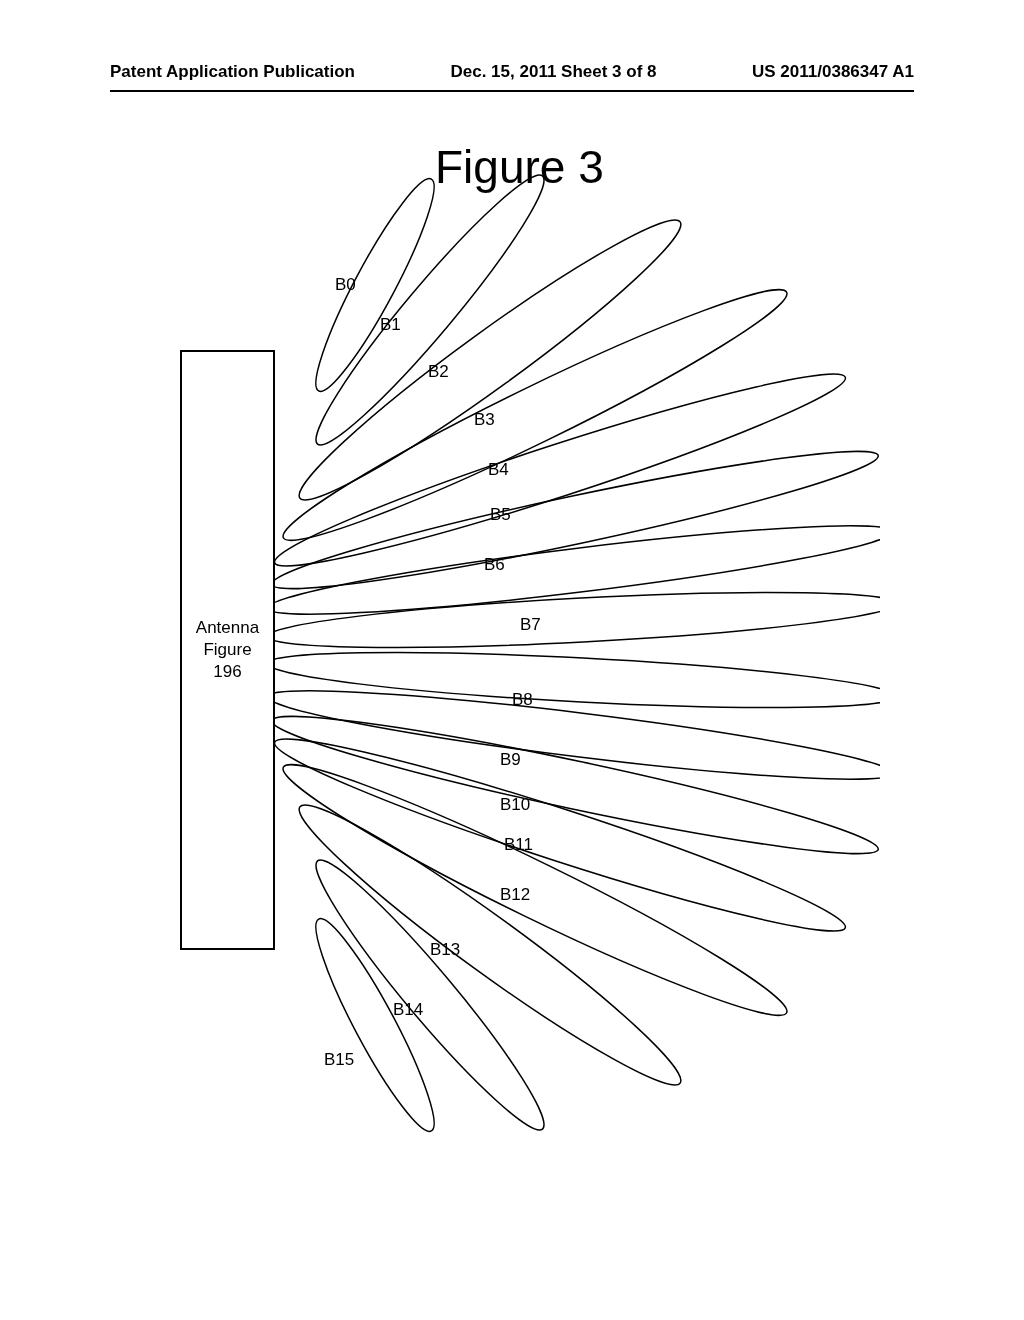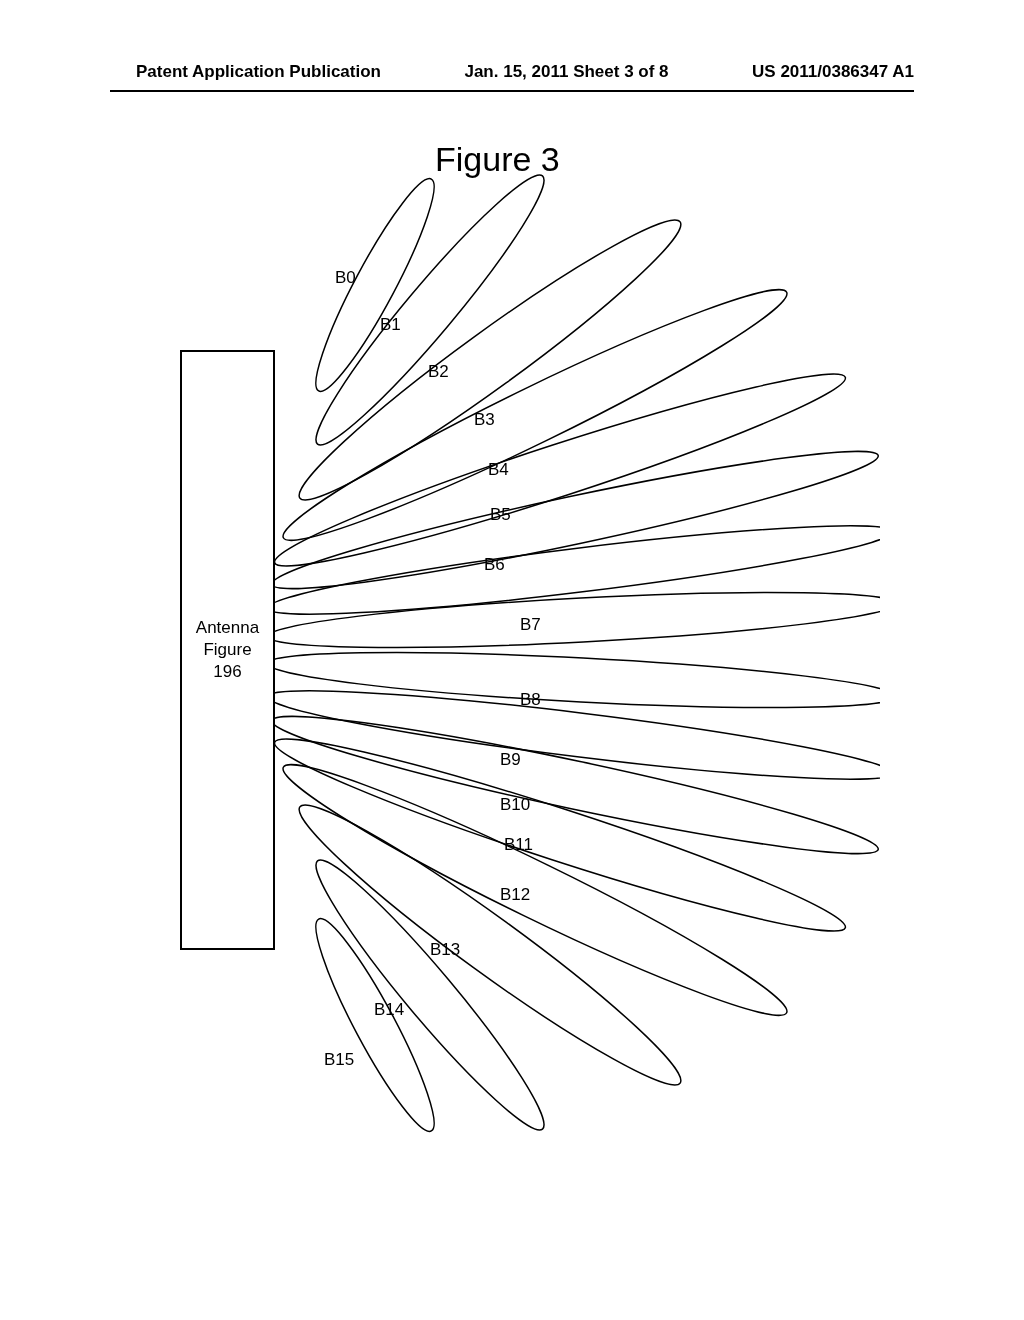--- a/index.html
+++ b/index.html
@@ -13,34 +13,33 @@
     .header {
       position: absolute;
       top: 62px;
       left: 0;
       right: 0;
       display: flex;
       justify-content: space-between;
       padding: 0 110px;
       font-size: 17px;
       font-weight: bold;
-      margin-left: 26px;
     }
     .border-line {
       position: absolute;
       top: 90px;
       left: 110px;
       right: 110px;
       border-top: 2px solid #000;
     }
     .figure-title {
       position: absolute;
       top: 140px;
       left: 435px;
-      font-size: 34px;
+      font-size: 46px;
       font-family: Arial, sans-serif;
     }
     .diagram {
       position: absolute;
       top: 170px;
       left: 180px;
       width: 700px;
       height: 1040px;
     }
     .antenna-box {
@@ -68,21 +67,21 @@
       position: absolute;
       top: 0;
       left: 0;
     }
   </style>
 </head>
 <body>
 
 <div class="header">
   <span>Patent Application Publication</span>
-  <span>Jan. 15, 2011  Sheet 3 of 8</span>
+  <span>Dec. 15, 2011  Sheet 3 of 8</span>
   <span>US 2011/0386347 A1</span>
 </div>
 <div class="border-line"></div>
 
 <div class="figure-title">Figure 3</div>
 
 <div class="diagram">
 
   <svg class="beam-svg" width="700" height="1040">
     <g stroke="#000" stroke-width="1.5" fill="none">
@@ -106,30 +105,30 @@
       <ellipse cx="195" cy="855" rx="120" ry="20" transform="rotate(62 195 855)"></ellipse>
     </g>
   </svg>
 
   <div class="antenna-box">
     <span>Antenna</span>
     <span>Figure</span>
     <span>196</span>
   </div>
 
-  <div class="beam-label" style="left:155px;top:98px">B0</div>
+  <div class="beam-label" style="left:155px;top:105px">B0</div>
   <div class="beam-label" style="left:200px;top:145px">B1</div>
   <div class="beam-label" style="left:248px;top:192px">B2</div>
   <div class="beam-label" style="left:294px;top:240px">B3</div>
   <div class="beam-label" style="left:308px;top:290px">B4</div>
   <div class="beam-label" style="left:310px;top:335px">B5</div>
   <div class="beam-label" style="left:304px;top:385px">B6</div>
   <div class="beam-label" style="left:340px;top:445px">B7</div>
-  <div class="beam-label" style="left:340px;top:520px">B8</div>
+  <div class="beam-label" style="left:332px;top:520px">B8</div>
   <div class="beam-label" style="left:320px;top:580px">B9</div>
   <div class="beam-label" style="left:320px;top:625px">B10</div>
   <div class="beam-label" style="left:324px;top:665px">B11</div>
   <div class="beam-label" style="left:320px;top:715px">B12</div>
   <div class="beam-label" style="left:250px;top:770px">B13</div>
-  <div class="beam-label" style="left:194px;top:830px">B14</div>
+  <div class="beam-label" style="left:213px;top:830px">B14</div>
   <div class="beam-label" style="left:144px;top:880px">B15</div>
 
 </div>
 
 </body></html>

